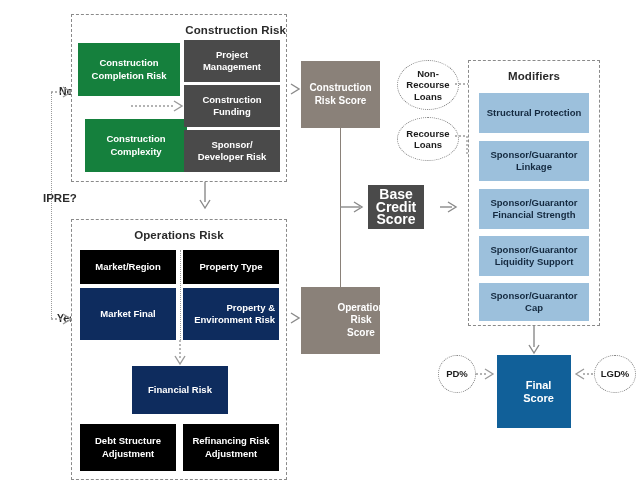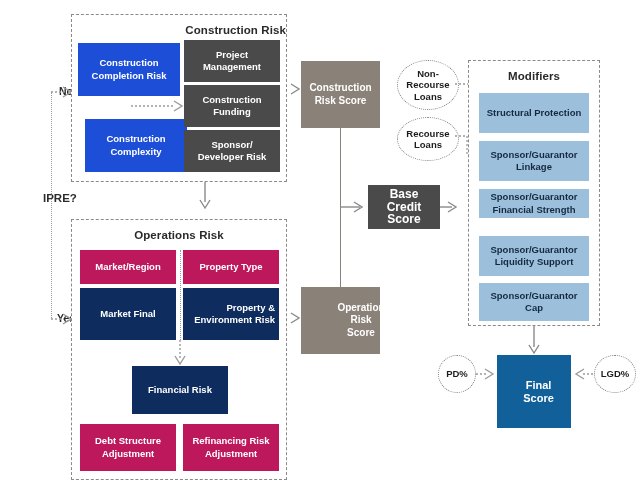--- a/index.html
+++ b/index.html
@@ -37,23 +37,23 @@
     align-items:center;
     justify-content:center;
     text-align:center;
     color:#ffffff;
     font-weight:bold;
     font-size:9.5px;
     line-height:12.5px;
     padding:2px 3px;
     border:1px solid rgba(255,255,255,.0);
   }
-  .n-gray   {background:#1d4ed8;text-align:center;}
+  .n-gray   {background:#15803d;text-align:center;}
   .n-dark   {background:#4a4a4a;}
-  .n-lblue  {background:#be185d;}
+  .n-lblue  {background:#000000;}
   .n-navy   {background:#0e2c5e;}
   .n-score  {background:#8a8179;}
   .n-final  {background:#116099;padding-left:12px;}
   .n-modif  {background:#9cc0dc; }
 
   
   .pill{
     display:flex;align-items:center;justify-content:center;
     text-align:center;
     border:1.6px dotted #7d7d7d;
@@ -161,21 +161,21 @@
 
   <div class="abs node n-score" style="left:301px;top:287px;width:79px;height:67px;font-size:10px;padding-left:44px;">Operation Risk Score</div>
 
   <div class="abs vline" style="left:340px;top:128px;height:159px;"></div>
 
   <svg class="arrow" style="left:340px;top:201px;width:28px;height:12px;">
     <line x1="0" y1="6" x2="20" y2="6" stroke="#8a8a8a" stroke-width="1.4"></line>
     <path d="M14,1 L22,6 L14,11" stroke="#8a8a8a" stroke-width="1.4"></path>
   </svg>
 
-  <div class="abs node n-dark" style="left:368px;top:185px;width:72px;height:44px;font-size:12px;">Base Credit Score</div>
+  <div class="abs node n-dark" style="left:368px;top:185px;width:56px;height:44px;font-size:14px;">Base Credit Score</div>
 
   <svg class="arrow" style="left:440px;top:201px;width:24px;height:12px;">
     <line x1="0" y1="6" x2="12" y2="6" stroke="#8a8a8a" stroke-width="1.4"></line>
     <path d="M8,1 L16,6 L8,11" stroke="#8a8a8a" stroke-width="1.4"></path>
   </svg>
 
   <div class="abs pill" style="left:397px;top:60px;width:62px;height:50px;">Non-Recourse Loans</div>
   <div class="abs pill" style="left:397px;top:117px;width:62px;height:44px;">Recourse Loans</div>
 
   <svg class="arrow" style="left:455px;top:82px;width:40px;height:34px;">
@@ -187,21 +187,21 @@
     <path d="M0,2 L12,2 L12,21 L28,21" stroke="#9a9a9a" stroke-width="1.3" stroke-dasharray="2,2"></path>
     <path d="M24,16 L32,21 L24,26" stroke="#9a9a9a" stroke-width="1.3"></path>
   </svg>
 
   <div class="abs group" style="left:468px;top:60px;width:132px;height:266px;">
     <div class="group-title" style="top:9px;">Modifiers</div>
   </div>
 
   <div class="abs node n-modif" style="left:479px;top:93px;width:110px;height:40px;color:#14293f;">Structural Protection</div>
   <div class="abs node n-modif" style="left:479px;top:141px;width:110px;height:40px;color:#14293f;">Sponsor/Guarantor Linkage</div>
-  <div class="abs node n-modif" style="left:479px;top:189px;width:110px;height:29px;color:#14293f;">Sponsor/Guarantor Financial Strength</div>
+  <div class="abs node n-modif" style="left:479px;top:189px;width:110px;height:40px;color:#14293f;">Sponsor/Guarantor Financial Strength</div>
   <div class="abs node n-modif" style="left:479px;top:236px;width:110px;height:40px;color:#14293f;">Sponsor/Guarantor Liquidity Support</div>
   <div class="abs node n-modif" style="left:479px;top:283px;width:110px;height:38px;color:#14293f;">Sponsor/Guarantor Cap</div>
 
   <svg class="arrow" style="left:527px;top:326px;width:14px;height:28px;">
     <line x1="7" y1="0" x2="7" y2="21" stroke="#8a8a8a" stroke-width="1.4"></line>
     <path d="M2,19 L7,27 L12,19" stroke="#8a8a8a" stroke-width="1.4"></path>
   </svg>
 
   <div class="abs node n-final" style="left:497px;top:355px;width:74px;height:73px;font-size:11px;">Final Score</div>
 

